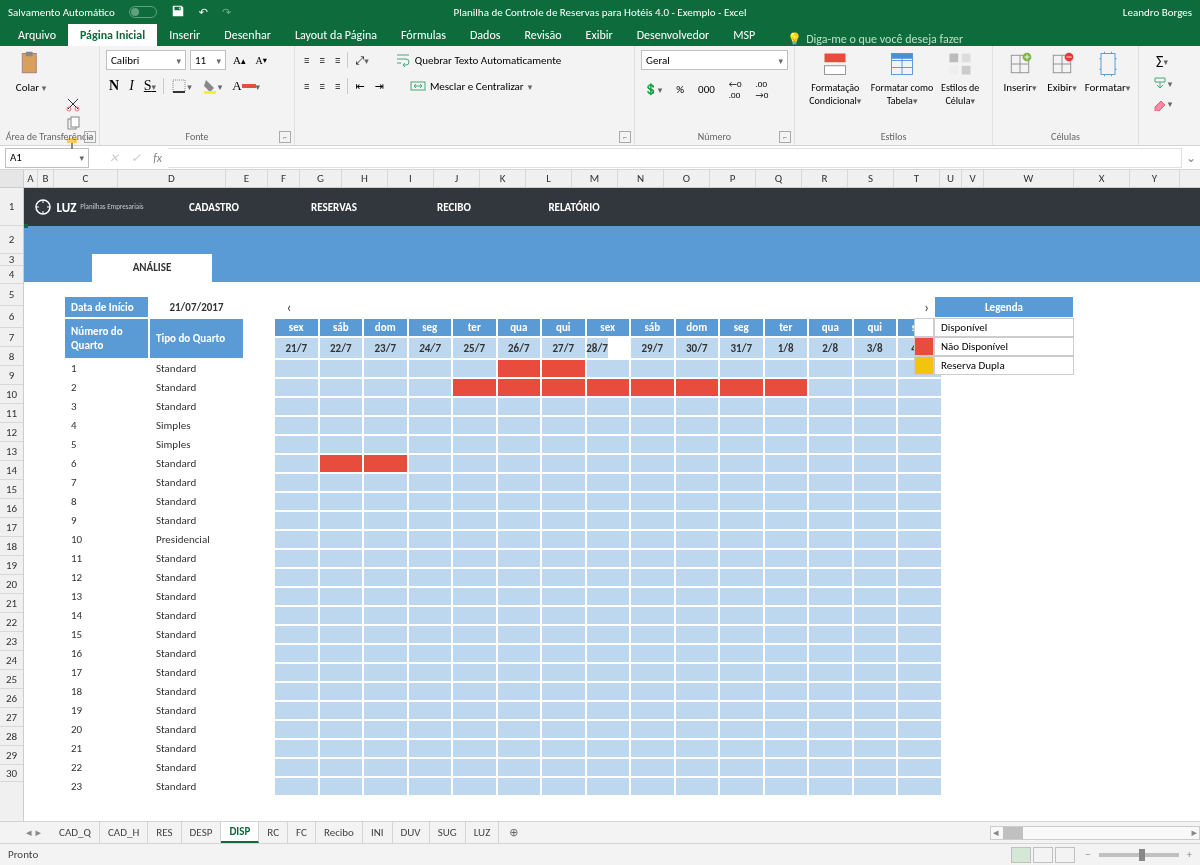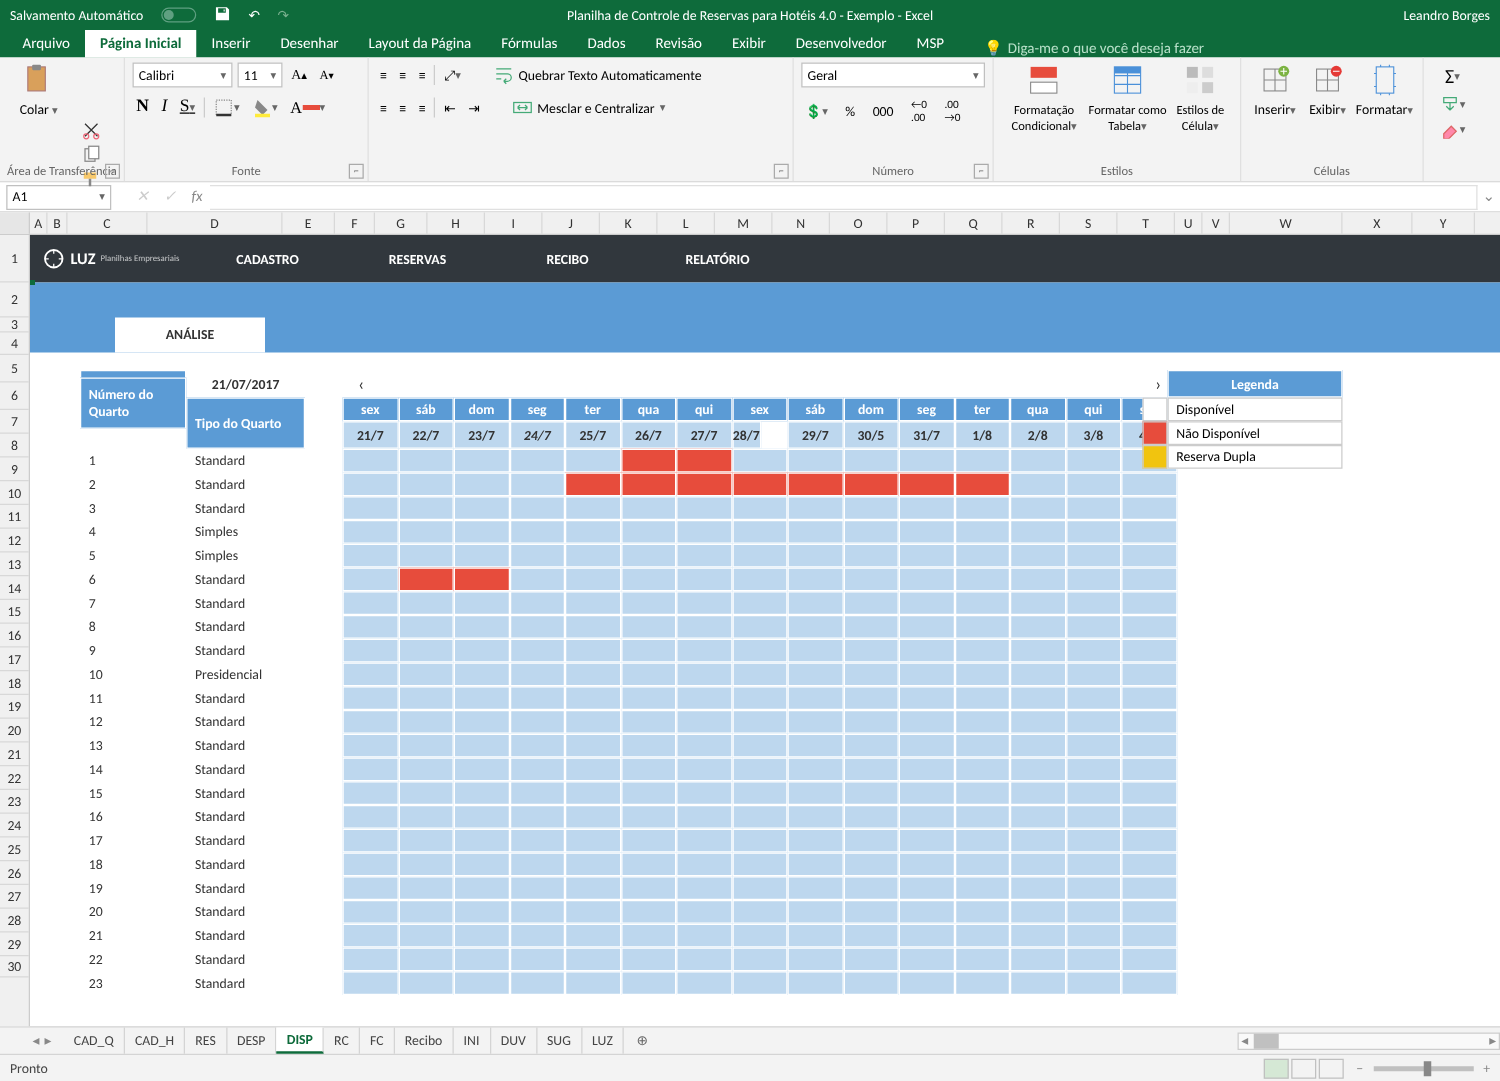--- a/index.html
+++ b/index.html
@@ -420,42 +420,42 @@
         </div>
     </div>
     <div class="bluestrip"></div>
     <div class="analise-tab">ANÁLISE</div>
 
     <div class="dg" id="dg">
         <div class="dg-cell hdr-blue2" style="left: 0px; top: 0px; width: 85px; height: 22px;">Data de Início</div>
         <div class="dg-cell white-cell" style="left: 85px; top: 0px; width: 95px; height: 22px;">21/07/2017</div>
         <div class="dg-cell paginate" style="left: 210px; top: 0px; width: 30px; height: 22px;">‹</div>
         <div class="dg-cell paginate" style="left: 847.5px; top: 0px; width: 30px; height: 22px;">›</div>
-        <div class="dg-cell hdr-blue2" style="left: 0px; top: 6px; width: 85px; height: 41px; line-height: 14px;">Número do Quarto</div>
+        <div class="dg-cell hdr-blue2" style="left: 0px; top: 22px; width: 85px; height: 41px; line-height: 14px;">Número do Quarto</div>
         <div class="dg-cell hdr-blue2" style="left: 85px; top: 22px; width: 95px; height: 41px;">Tipo do Quarto</div>
         <div class="dg-cell week-cell" style="left: 210px; top: 22px; width: 44.5px; height: 19px;">sex</div>
         <div class="dg-cell date-cell" style="left: 210px; top: 41px; width: 44.5px; height: 22px;">21/7</div>
         <div class="dg-cell week-cell" style="left: 254.5px; top: 22px; width: 44.5px; height: 19px;">sáb</div>
         <div class="dg-cell date-cell" style="left: 254.5px; top: 41px; width: 44.5px; height: 22px;">22/7</div>
         <div class="dg-cell week-cell" style="left: 299px; top: 22px; width: 44.5px; height: 19px;">dom</div>
         <div class="dg-cell date-cell" style="left: 299px; top: 41px; width: 44.5px; height: 22px;">23/7</div>
         <div class="dg-cell week-cell" style="left: 343.5px; top: 22px; width: 44.5px; height: 19px;">seg</div>
         <div class="dg-cell date-cell" style="left: 343.5px; top: 41px; width: 44.5px; height: 22px; font-style: italic;">24/7</div>
         <div class="dg-cell week-cell" style="left: 388px; top: 22px; width: 44.5px; height: 19px;">ter</div>
         <div class="dg-cell date-cell" style="left: 388px; top: 41px; width: 44.5px; height: 22px;">25/7</div>
         <div class="dg-cell week-cell" style="left: 432.5px; top: 22px; width: 44.5px; height: 19px;">qua</div>
         <div class="dg-cell date-cell" style="left: 432.5px; top: 41px; width: 44.5px; height: 22px;">26/7</div>
         <div class="dg-cell week-cell" style="left: 477px; top: 22px; width: 44.5px; height: 19px;">qui</div>
         <div class="dg-cell date-cell" style="left: 477px; top: 41px; width: 44.5px; height: 22px;">27/7</div>
         <div class="dg-cell week-cell" style="left: 521.5px; top: 22px; width: 44.5px; height: 19px;">sex</div>
         <div class="dg-cell date-cell" style="left: 521.5px; top: 41px; width: 23px; height: 22px;">28/7</div>
         <div class="dg-cell week-cell" style="left: 566px; top: 22px; width: 44.5px; height: 19px;">sáb</div>
         <div class="dg-cell date-cell" style="left: 566px; top: 41px; width: 44.5px; height: 22px;">29/7</div>
         <div class="dg-cell week-cell" style="left: 610.5px; top: 22px; width: 44.5px; height: 19px;">dom</div>
-        <div class="dg-cell date-cell" style="left: 610.5px; top: 41px; width: 44.5px; height: 22px;">30/5</div>
+        <div class="dg-cell date-cell" style="left: 610.5px; top: 41px; width: 44.5px; height: 22px;">30/7</div>
         <div class="dg-cell week-cell" style="left: 655px; top: 22px; width: 44.5px; height: 19px;">seg</div>
         <div class="dg-cell date-cell" style="left: 655px; top: 41px; width: 44.5px; height: 22px;">31/7</div>
         <div class="dg-cell week-cell" style="left: 699.5px; top: 22px; width: 44.5px; height: 19px;">ter</div>
         <div class="dg-cell date-cell" style="left: 699.5px; top: 41px; width: 44.5px; height: 22px;">1/8</div>
         <div class="dg-cell week-cell" style="left: 744px; top: 22px; width: 44.5px; height: 19px;">qua</div>
         <div class="dg-cell date-cell" style="left: 744px; top: 41px; width: 44.5px; height: 22px;">2/8</div>
         <div class="dg-cell week-cell" style="left: 788.5px; top: 22px; width: 44.5px; height: 19px;">qui</div>
         <div class="dg-cell date-cell" style="left: 788.5px; top: 41px; width: 44.5px; height: 22px;">3/8</div>
         <div class="dg-cell week-cell" style="left: 833px; top: 22px; width: 44.5px; height: 19px;">sex</div>
         <div class="dg-cell date-cell" style="left: 833px; top: 41px; width: 44.5px; height: 22px;">4/8</div>

